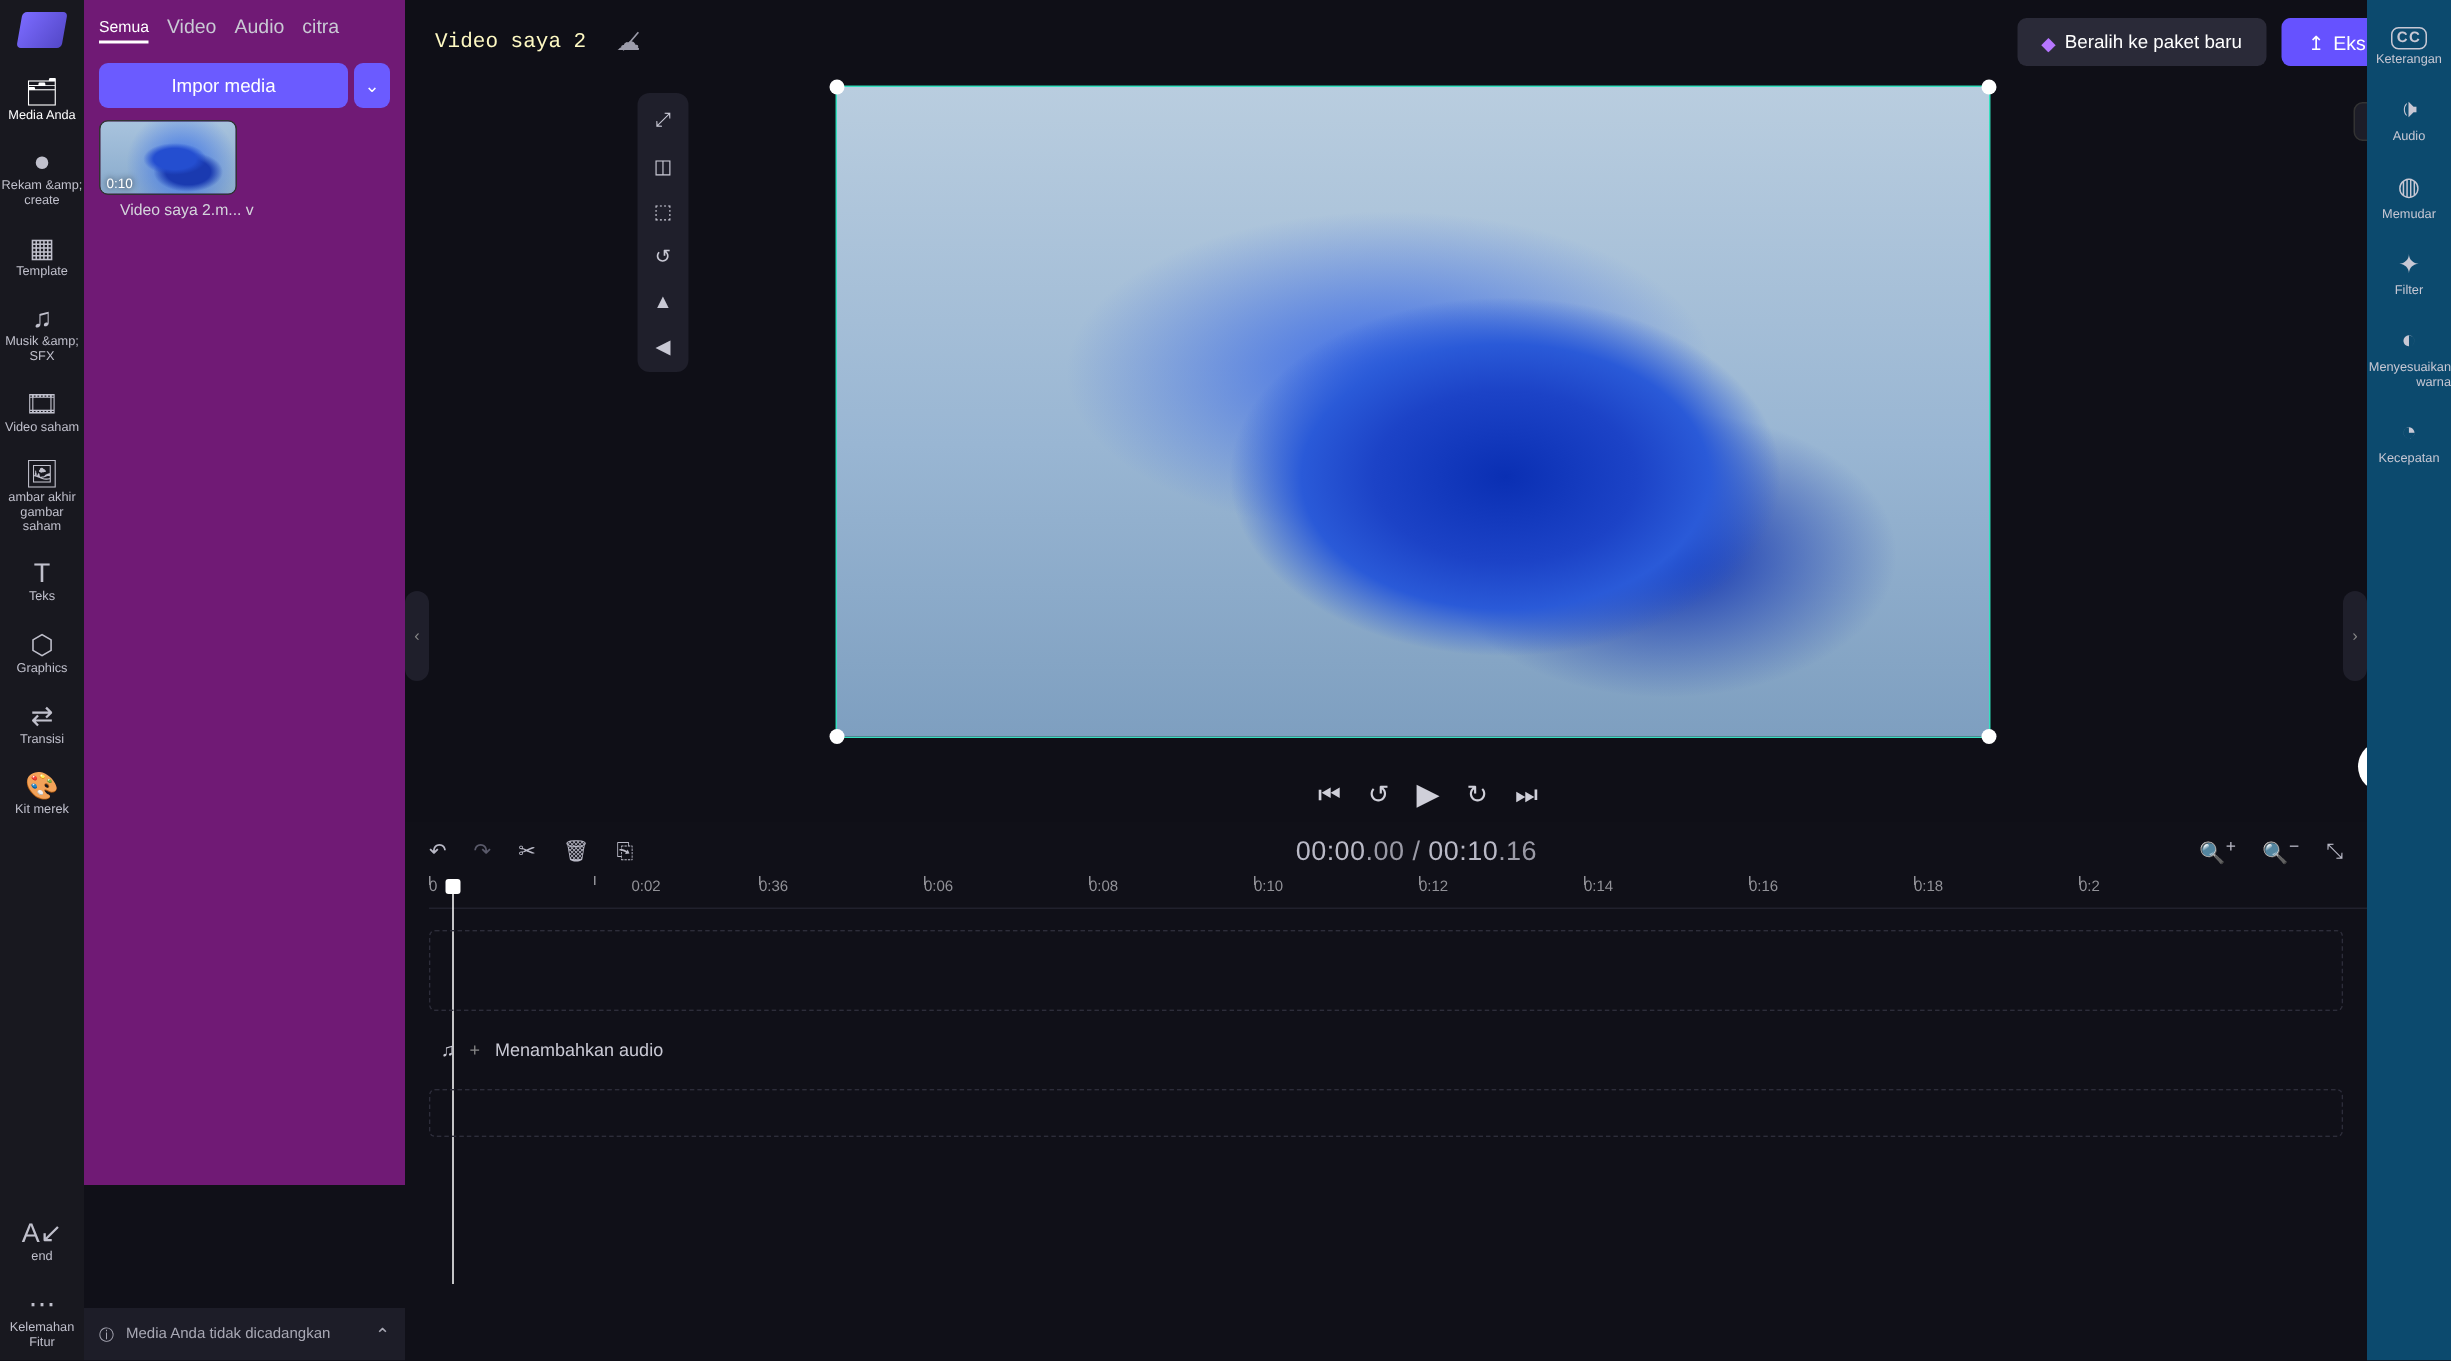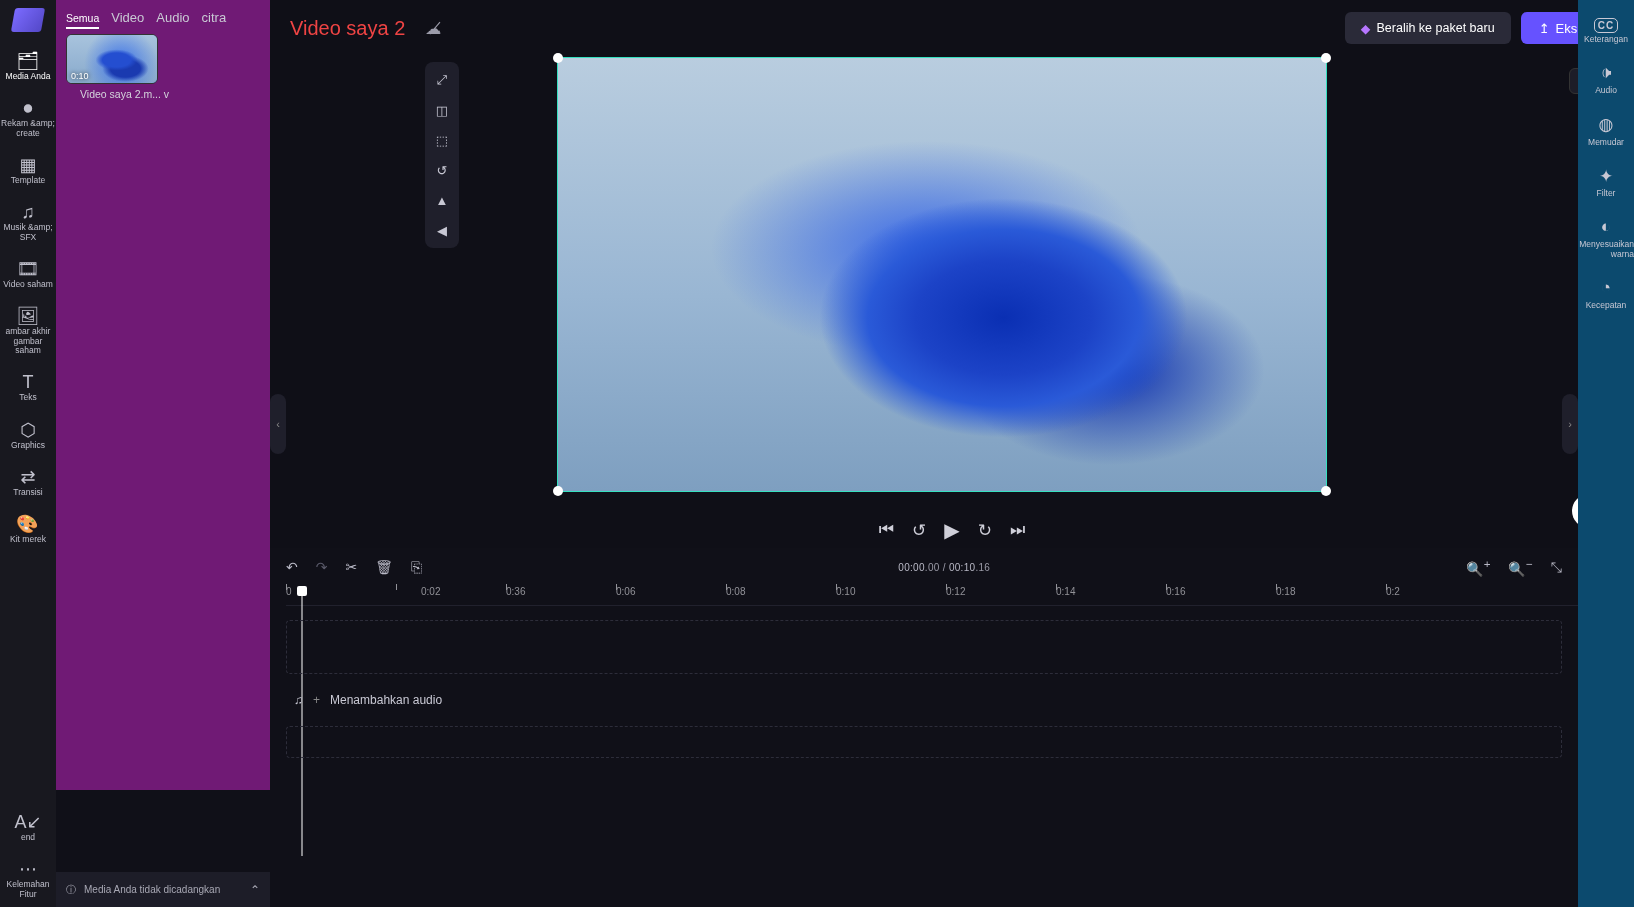--- a/index.html
+++ b/index.html
@@ -30,21 +30,21 @@
      radial-gradient(circle at 60% 60%,#3b72e9 0%,transparent 60%),
      linear-gradient(180deg,#a8c3dd,#88aacc); }
   .thumb-name { color:#d4d4dc; font-size:10.5px; margin:4px 0 0 24px; }
 
   .backup-bar { position:absolute; left:56px; bottom:0; width:214px; height:35px; background:#1d1d28; display:flex; align-items:center; padding:0 10px; gap:8px; color:#a8a8b4; font-size:10px;}
   .backup-bar .chev { margin-left:auto; font-size:12px; }
 
   
   .stage { position:absolute; left:270px; right:0; top:0; height:548px; background:#0f0f17; }
   .stage-top { display:flex; align-items:center; height:56px; padding:0 20px; gap:10px; }
-  .proj-title { color:#ef4444; font-size:20px; }
+  .proj-title { color:#fef9c3; font-size:14px;font-family:Liberation Mono, monospace; }
   .nosync { color:#9c9caa; font-size:16px; margin-left:10px; }
   .sp { flex:1; }
   .upgrade-btn { background:#2a2a38; border:none; color:#fff; padding:0 16px; height:32px; border-radius:6px; font-size:12.5px; display:flex; align-items:center; gap:6px; cursor:pointer; }
   .upgrade-btn .dia { color:#b676ff; }
   .export-btn { background:#6652ff; border:none; color:#fff; padding:0 18px; height:32px; border-radius:6px; font-size:13px; display:flex; align-items:center; gap:6px; cursor:pointer; }
   .ratio-badge { position:absolute; right:16px; top:68px; background:#1d1d28; border:1px solid #333; border-radius:6px; height:26px; padding:0 12px; display:flex; align-items:center; color:#ddd; font-size:12px; }
 
   
   .canvas-wrap { position:absolute; left:180px; top:50px; right:200px; bottom:50px; display:flex; align-items:center; justify-content:center; }
   .canvas { position:relative; width:770px; height:435px; background:#000; border:1px solid #36e0c0; }
@@ -76,21 +76,21 @@
   .panel-chev { position:absolute; width:16px; height:60px; background:#1f1f2b; border-radius:8px; display:flex; align-items:center; justify-content:center; color:#888; cursor:pointer; font-size:11px;}
   .chev-left{ left:270px; top:394px; }
   .chev-right{ right:56px; top:394px; }
 
   
   .timeline { position:absolute; left:270px; right:56px; top:548px; bottom:0; background:#101018; }
   .tl-tools { display:flex; align-items:center; height:38px; padding:0 16px; gap:18px; color:#b9b9c6; }
   .tl-tools .sp{flex:1;}
   .tl-tools .ico{font-size:14px;cursor:pointer;}
   .tl-tools .dim{color:#5a5a6a;}
-  .tl-time { font-size:10px; letter-spacing:0.3px;text-align:center;}
+  .tl-time { font-size:18px; letter-spacing:0.3px;text-align:center;}
   .tl-time .muted{color:#9a9aa6;}
   .tl-ruler { position:relative; height:20px; border-bottom:1px solid #21212d; margin-left:16px; }
   .tick { position:absolute; top:0; font-size:10px; color:#929298; }
   .tick::before { content:""; position:absolute; left:0; top:-2px; width:1px; height:6px; background:#929298; }
   .playhead { position:absolute; left:16px; top:0; width:10px; height:10px; background:#fff; border-radius:2px; transform:translateX(-50%); }
   .playhead::after { content:""; position:absolute; left:50%; top:10px; width:1px; height:260px; background:#fff; transform:translateX(-50%); }
 
   .tl-body { position:relative; padding:14px 16px 0 16px; }
   .dash-row { height:54px; border:1px dashed #2d2d3a; border-radius:4px; margin-bottom:8px; }
   .clip-row { position:relative; height:54px; margin-bottom:8px; }
@@ -167,20 +167,26 @@
   </div>
 </aside>
 
 <section class="media-panel">
   <div class="media-tabs">
     <span class="media-tab small active">Semua</span>
     <span class="media-tab">Video</span>
     <span class="media-tab">Audio</span>
     <span class="media-tab">citra</span>
   </div>
+  <div class="import-row">
+    <button class="import-btn">Impor media</button>
+    <div class="import-dd">
+        <span>⌄</span>
+      </div>
+  </div>
   <div class="thumb">
     <div class="thumb-swirl"></div>
     <span class="dur">0:10</span>
   </div>
   <div class="thumb-name">Video saya 2.m... v</div>
 </section>
 <div class="backup-bar">
   <span>ⓘ</span>
   <span>Media Anda tidak dicadangkan</span>
   <span class="chev">⌃</span>

